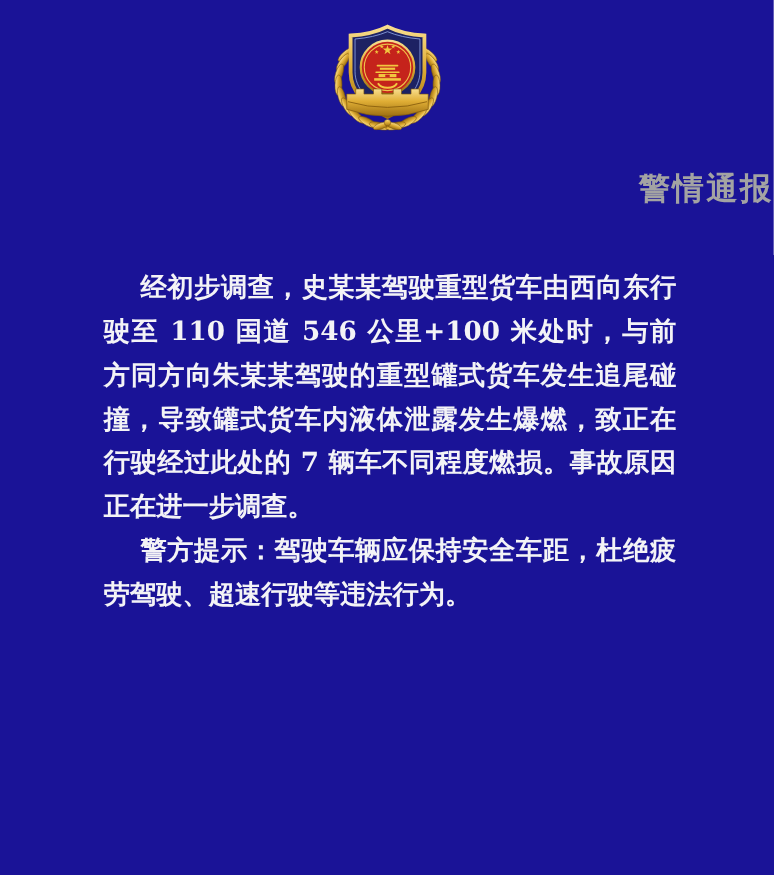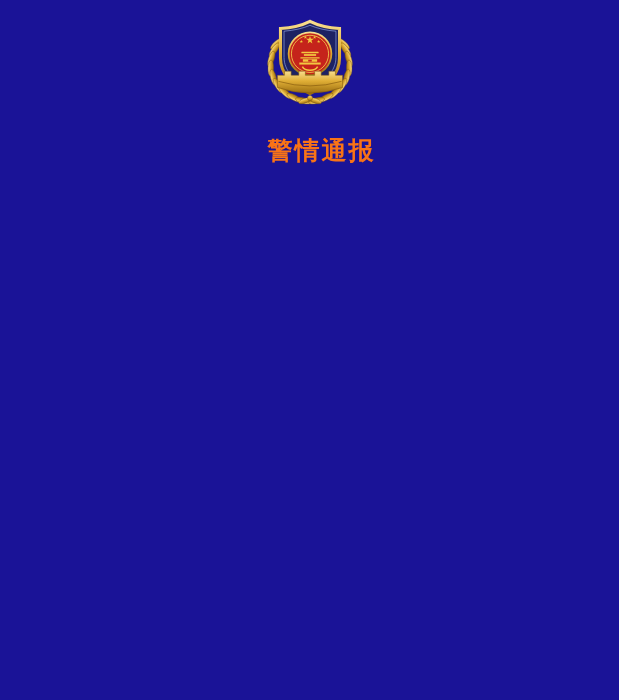--- a/index.html
+++ b/index.html
@@ -12,25 +12,25 @@
     font-family:"DejaVu Serif","Liberation Serif",serif;
     font-weight:bold;
   }
   .badge{
     display:block;
     margin:13px auto 0;
     width:112px;height:97px;
   }
   .title{
     margin:24px 0 0;
-    text-align:center;
+    text-align:right;
     font-size:25px;
     letter-spacing:2px;
     font-weight:bold;
-    color:#f97316;
+    color:#a3a3a3;
     padding-left:24px;
   }
   .body{
     margin:45px 78px 0 83px;
     font-size:21px;
     line-height:35px;
     text-align:justify;
     text-justify:inter-ideograph;
   }
   .body p{margin:0;text-indent:1.4em;}
@@ -98,15 +98,17 @@
       <path d="M48,134 Q110,152 172,134" stroke="#8A5F0E" stroke-width="1.4" fill="none"></path>
       <ellipse cx="100" cy="172" rx="13" ry="4.6" transform="rotate(-18 100 172)" fill="url(#gold)" stroke="#7A540C" stroke-width="0.8"></ellipse>
       <ellipse cx="120" cy="172" rx="13" ry="4.6" transform="rotate(18 120 172)" fill="url(#gold)" stroke="#7A540C" stroke-width="0.8"></ellipse>
       <circle cx="110" cy="167" r="5" fill="url(#gold)" stroke="#7A540C" stroke-width="0.8"></circle>
     </g>
   </svg>
 
   <h1 class="title">警情通报</h1>
 
   <div class="body">
+    <p>经初步调查，史某某驾驶重型货车由西向东行驶至 110 国道 546 公里+100 米处时，与前方同方向朱某某驾驶的重型罐式货车发生追尾碰撞，导致罐式货车内液体泄露发生爆燃，致正在行驶经过此处的 7 辆车不同程度燃损。事故原因正在进一步调查。</p>
+    <p>警方提示：驾驶车辆应保持安全车距，杜绝疲劳驾驶、超速行驶等违法行为。</p>
   </div>
 
 </div>
 
 </body></html>

